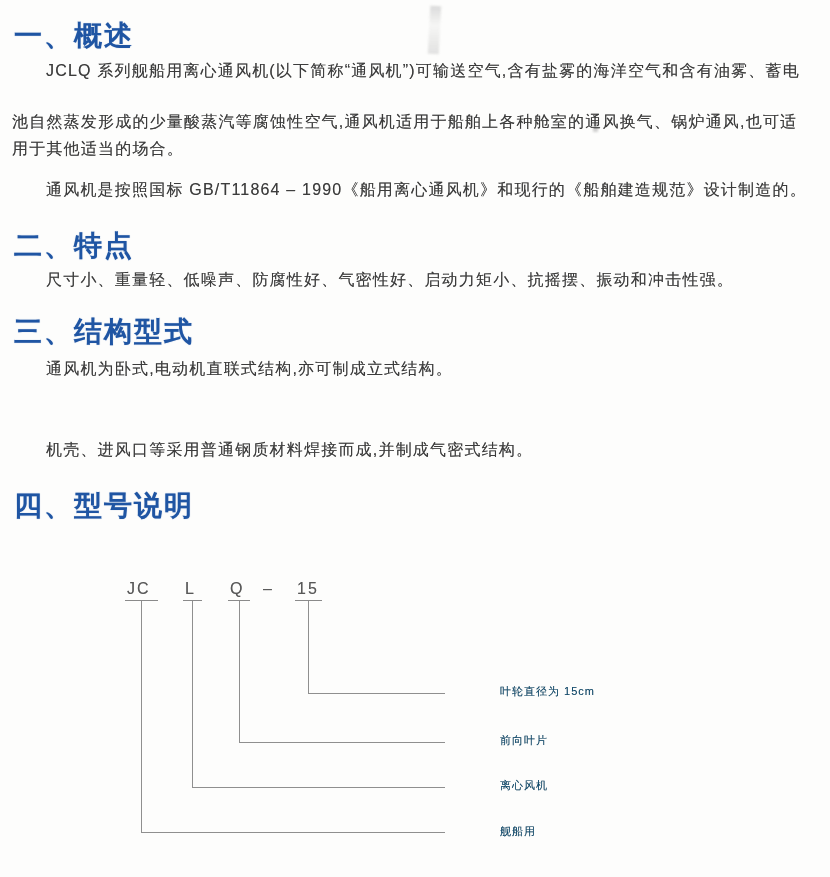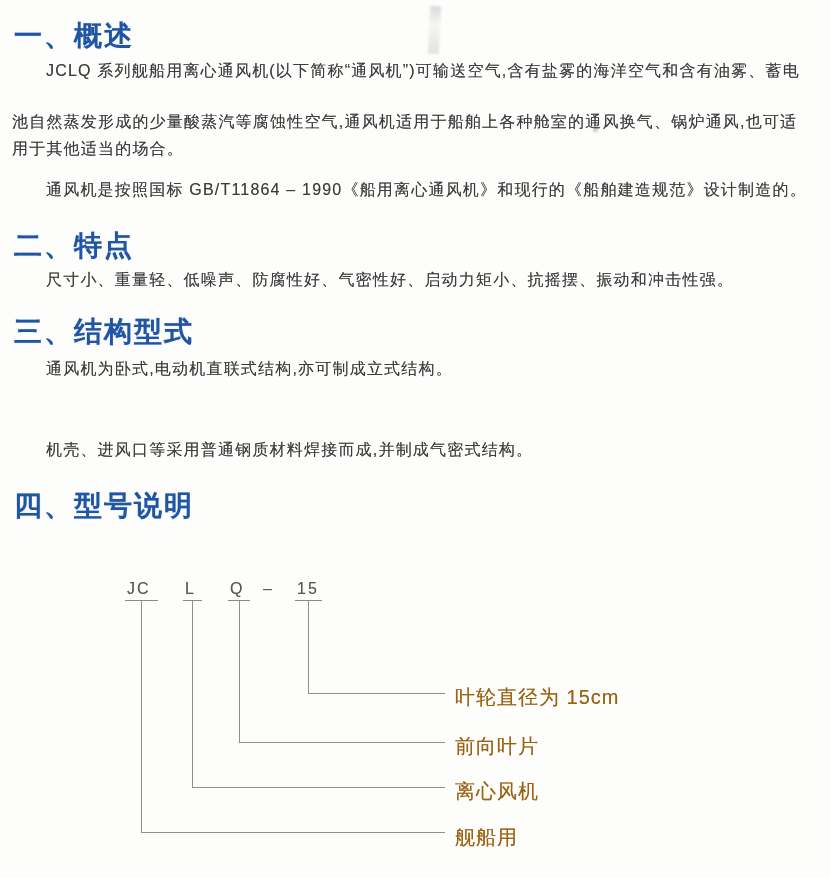--- a/index.html
+++ b/index.html
@@ -31,25 +31,26 @@
   .code {
     position: absolute;
     font-size: 16px;
     color: #585858;
     letter-spacing: 2px;
     white-space: nowrap;
     text-shadow: 0 0 0.6px rgba(88,88,88,0.5);
   }
   .callout-label {
     position: absolute;
-    font-size: 20px;
-    color: #a16207;
+    font-size: 11px;
+    color: #0c4a6e;
     letter-spacing: 1px;
     white-space: nowrap;
     text-shadow: 0 0 0.6px rgba(74,74,74,0.5);
+    margin-left: 45px;
   }
   .u-line { position: absolute; height: 1px; background: #8a8a8a; }
   .v-line { position: absolute; width: 1px; background: #8f8f8f; }
   .h-line { position: absolute; height: 1px; background: #8f8f8f; }
   .scan-smudge {
     position: absolute;
     left: 429px; top: 6px; width: 11px; height: 48px;
     background: linear-gradient(180deg, rgba(120,120,120,0.25), rgba(120,120,120,0.05) 40%, rgba(120,120,120,0.2));
     filter: blur(1px);
     transform: rotate(3deg);

